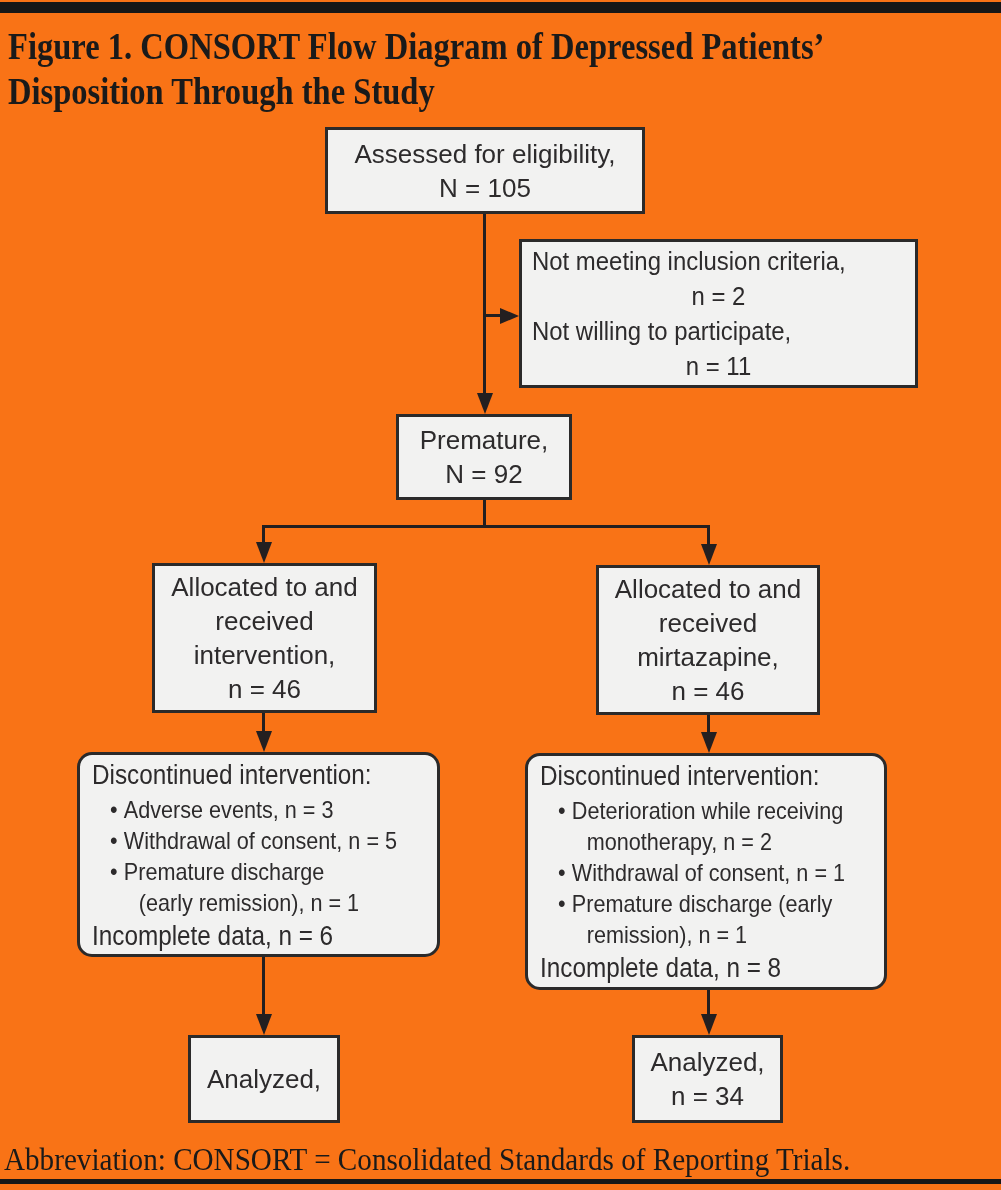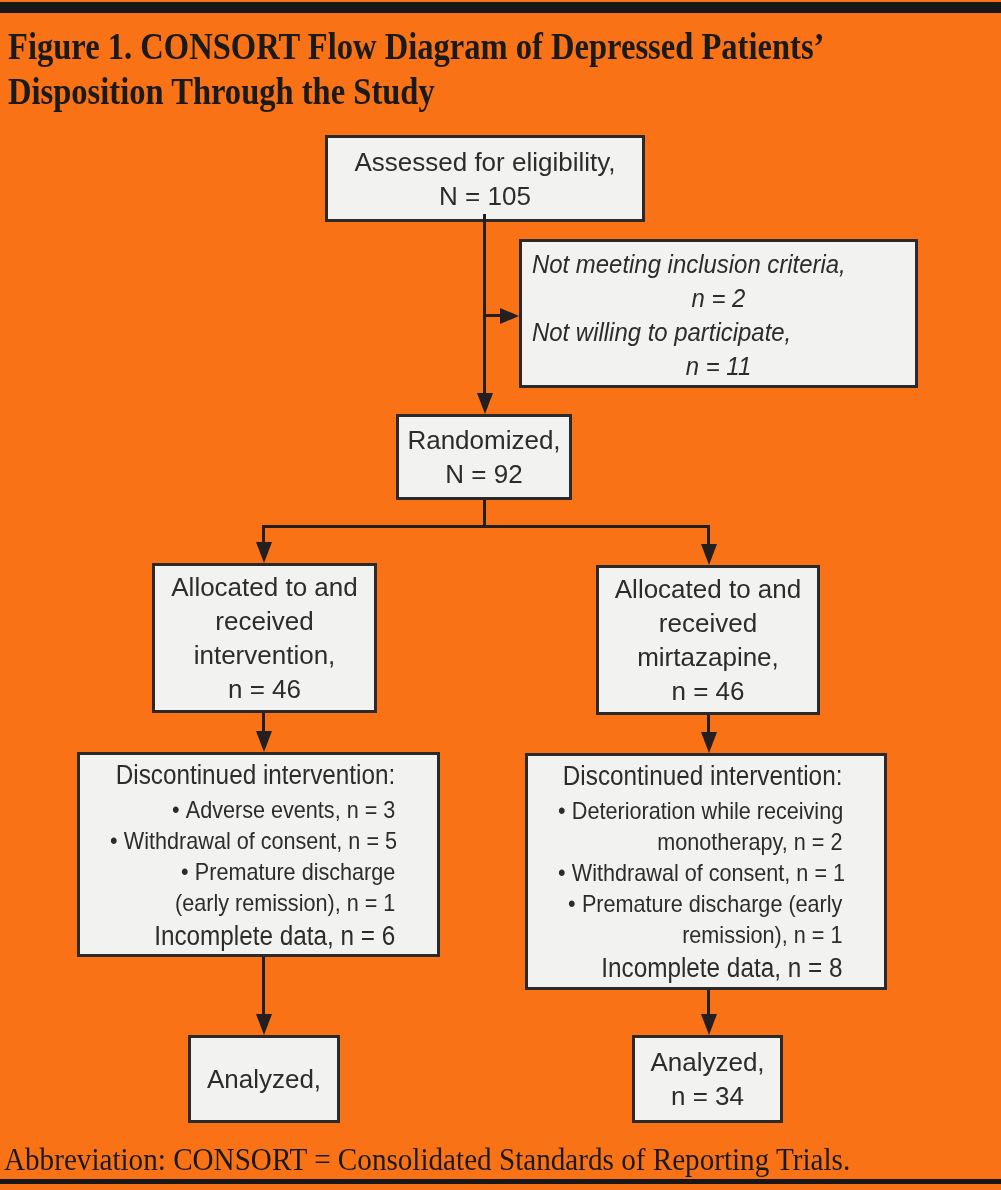--- a/index.html
+++ b/index.html
@@ -25,26 +25,26 @@
   }
 
   .node {
     position:absolute; box-sizing:border-box;
     background:#f2f2f1; border:3px solid #2b2a2a;
     font-size:26px; line-height:34px; color:#2d2b2c;
   }
   .node.center { display:flex; flex-direction:column; justify-content:center; text-align:center; }
 
   
-  .node.excluded { padding:2px 10px; display:flex; flex-direction:column; justify-content:flex-end;font-style:italic; }
+  .node.excluded { padding:2px 10px; display:flex; flex-direction:column; justify-content:space-between; }
   .ex-label { text-align:left;  transform:scaleX(0.92); transform-origin:left center;  white-space:nowrap; }
   .ex-count { text-align:center; transform:scaleX(0.92); transform-origin:center center; white-space:nowrap; }
 
   
-  .node.disc { padding:2px 8px 2px 12px; text-align:right; }
+  .node.disc { padding:2px 8px 2px 12px; text-align:left;border-radius:15px; }
   .d-title, .d-footer {
     font-size:27px; line-height:37px;
     transform:scaleX(0.90); transform-origin:left center; white-space:nowrap;
   }
   .d-line {
     font-size:24px; line-height:31px; padding-left:20px;
     transform:scaleX(0.90); transform-origin:left center; white-space:nowrap;
   }
   .d-cont { padding-left:52px; }
   .d-cont:empty { display:none; }
@@ -69,34 +69,34 @@
 
 <div class="canvas">
 
   <div class="rule-top"></div>
 
   <h1 class="title">
     <span>Figure 1. CONSORT Flow Diagram of Depressed Patients’</span>
     <span>Disposition Through the Study</span>
   </h1>
 
-  <div class="node center" style="left:325px; top:127px; width:320px; height:87px;margin-top:8px;">
+  <div class="node center" style="left:325px; top:127px; width:320px; height:87px;">
     <div>Assessed for eligibility,</div>
     <div>N = 105</div>
   </div>
 
   <div class="node excluded" style="left:519px; top:239px; width:399px; height:149px;">
     <div class="ex-label">Not meeting inclusion criteria,</div>
     <div class="ex-count">n = 2</div>
     <div class="ex-label">Not willing to participate,</div>
     <div class="ex-count">n = 11</div>
   </div>
 
   <div class="node center" style="left:396px; top:414px; width:176px; height:86px;">
-    <div>Randomized,</div>
+    <div>Premature,</div>
     <div>N = 92</div>
   </div>
 
   <div class="node center" style="left:152px; top:563px; width:225px; height:150px;">
     <div>Allocated to and</div>
     <div>received</div>
     <div>intervention,</div>
     <div>n = 46</div>
   </div>
 

